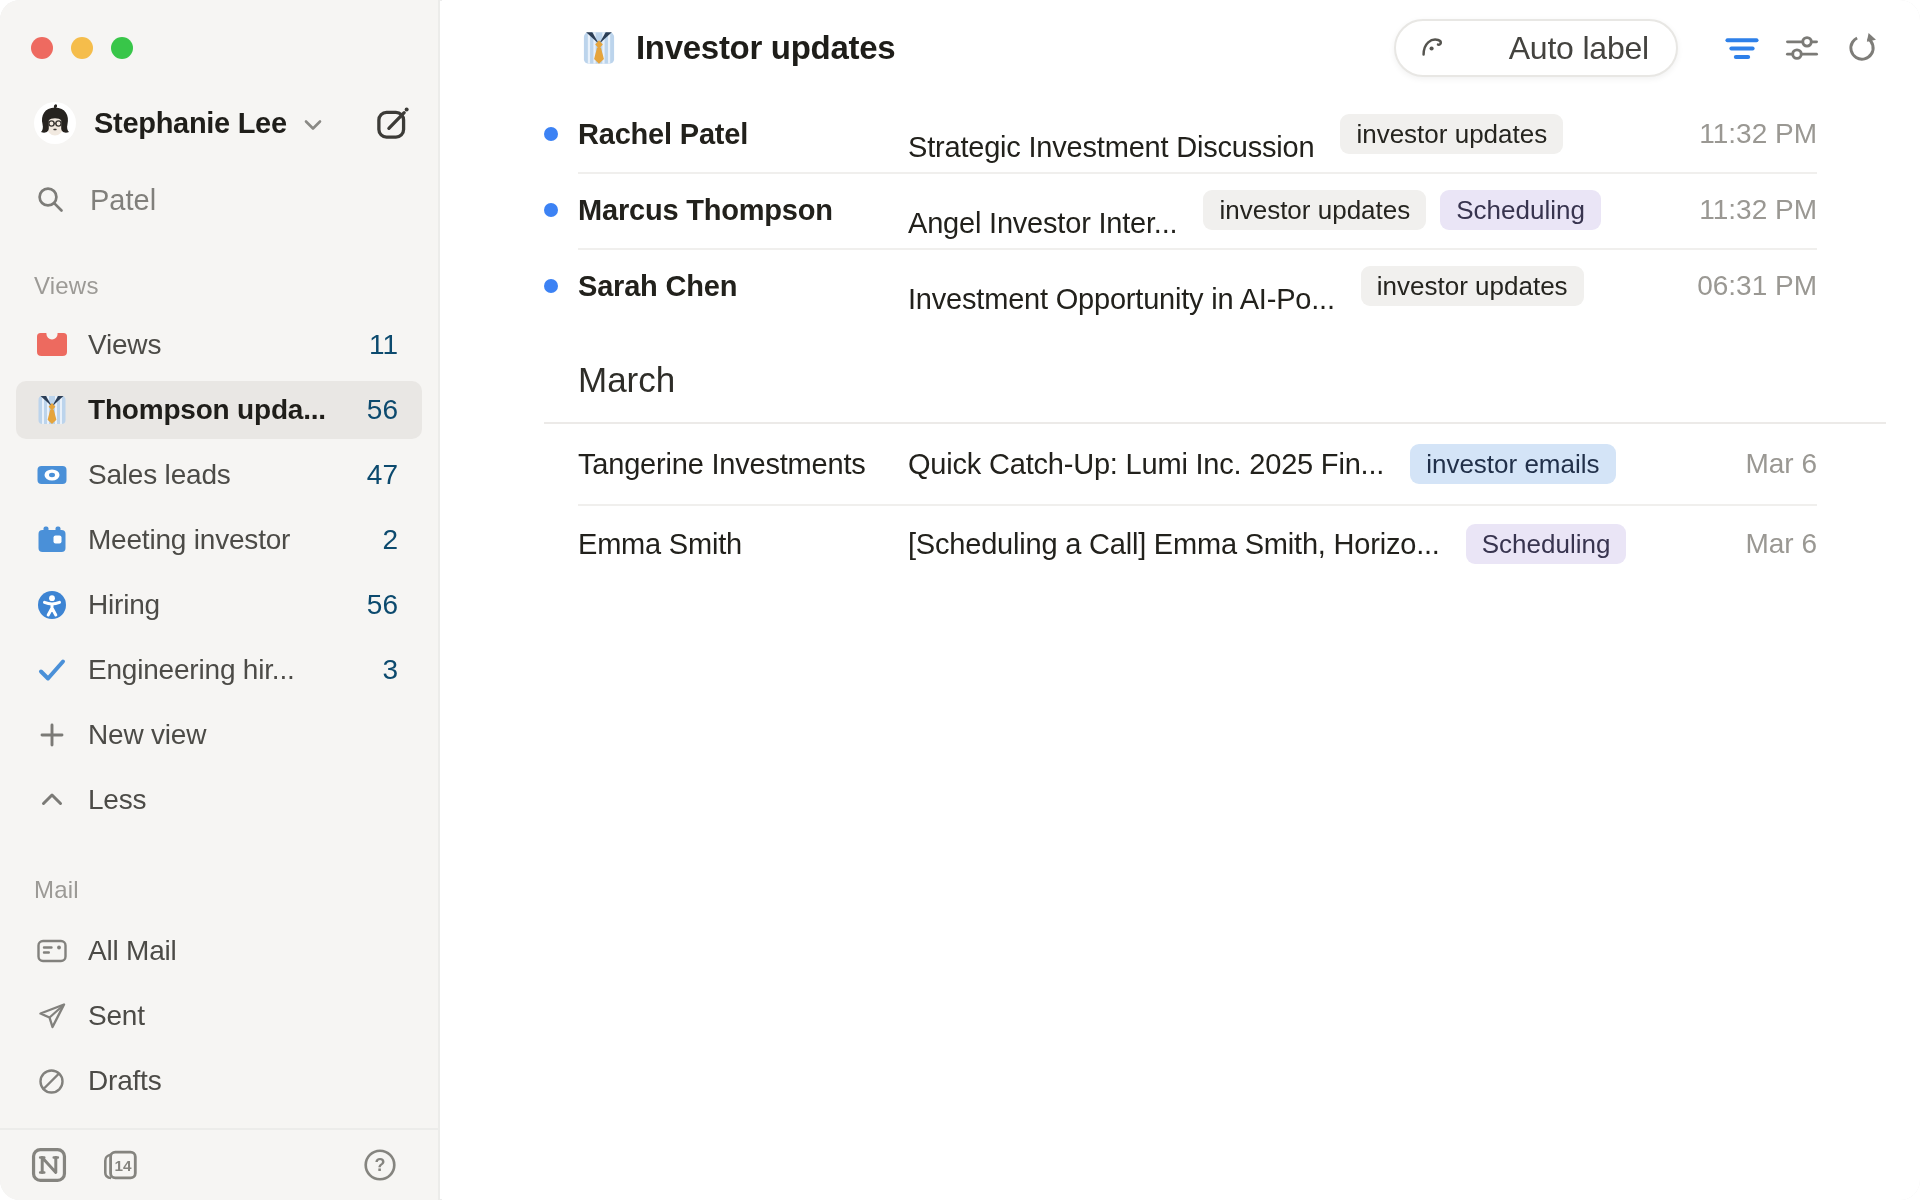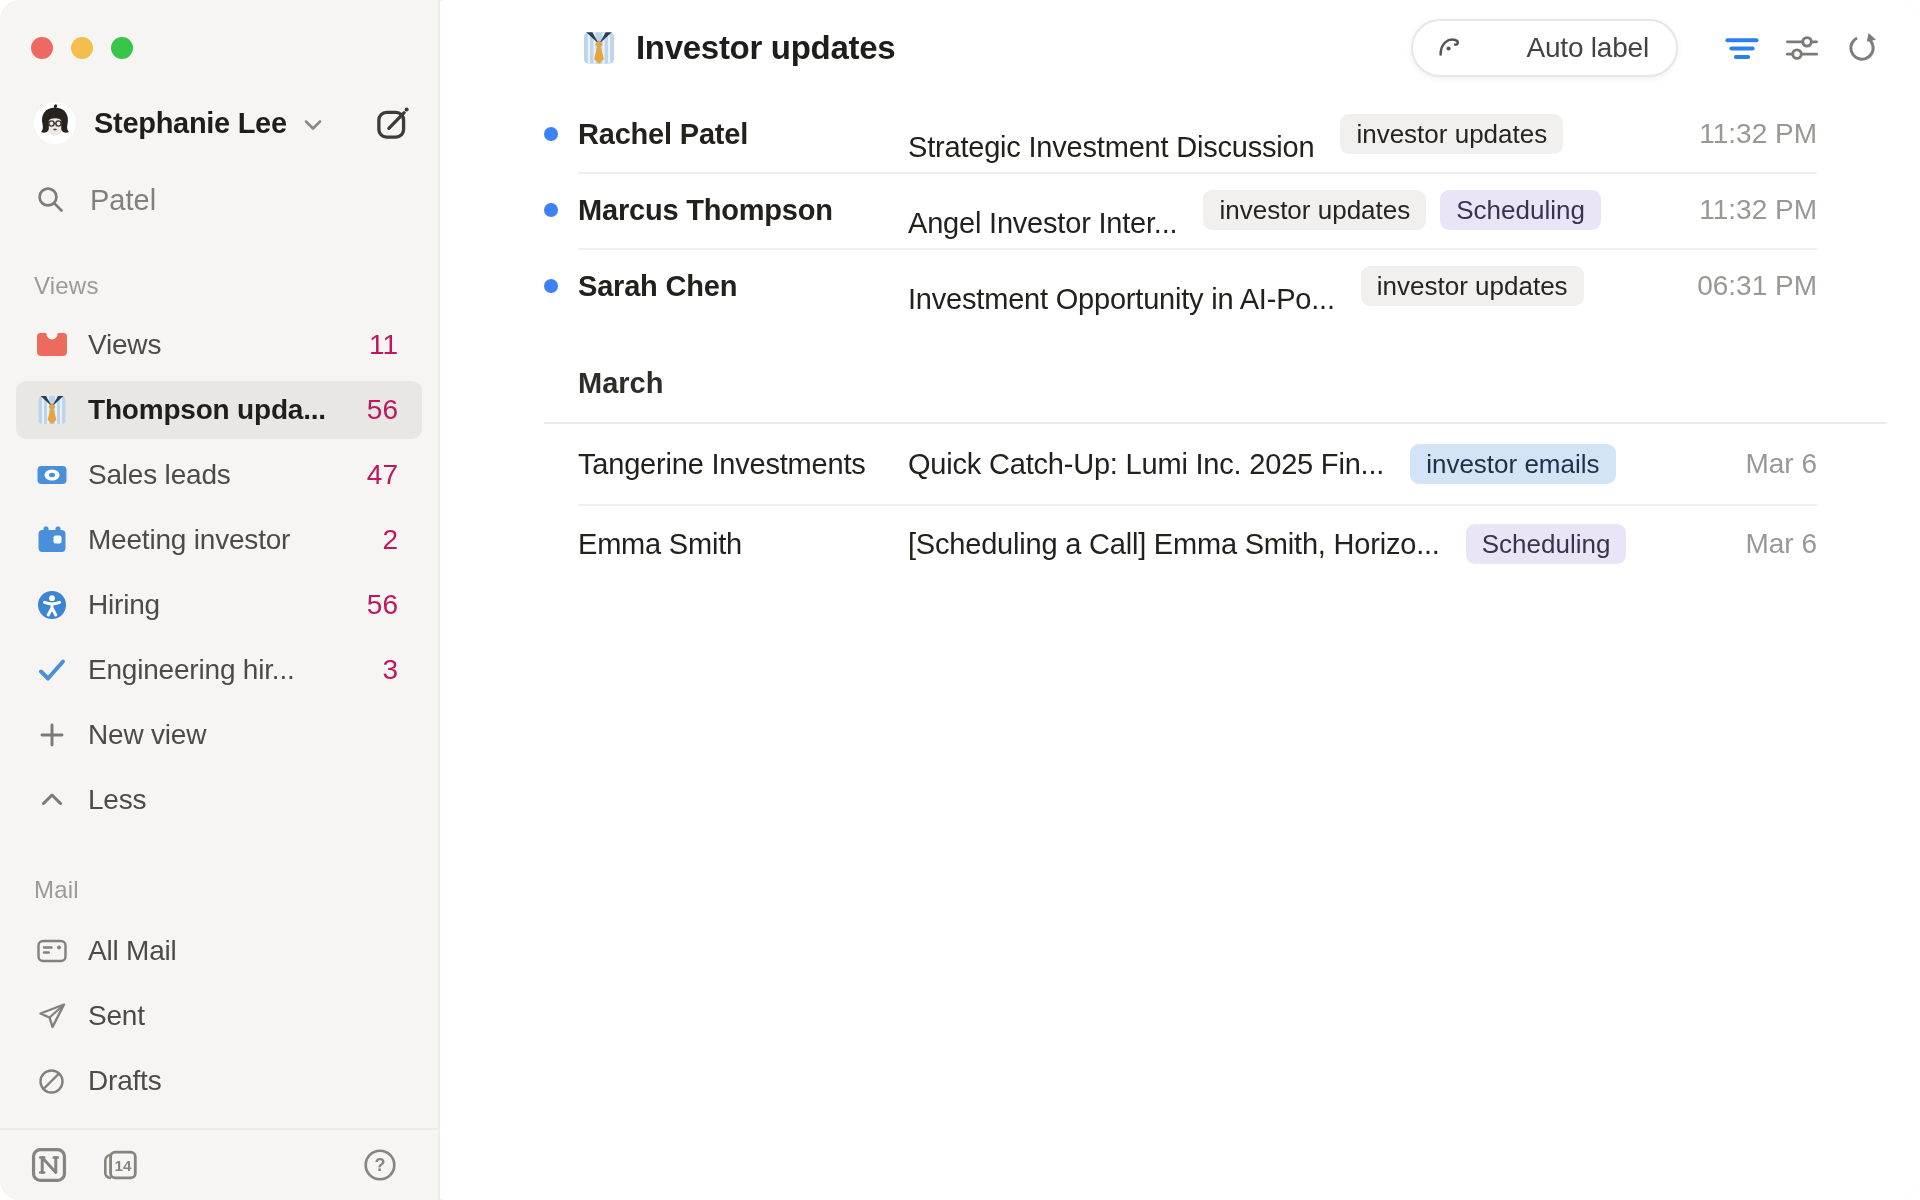--- a/index.html
+++ b/index.html
@@ -26,56 +26,56 @@
   .section-label { position:absolute; left:34px; font-size:24px; color:#9c9a96; letter-spacing:0.2px; }
   .lbl-views { top:272px; }
   .lbl-mail  { top:876px; }
 
   .nav { position:absolute; left:16px; right:16px; }
   .nav-views { top:316px; }
   .nav-mail  { top:922px; }
   .nav-item { height:58px; margin-bottom:7px; display:flex; align-items:center; padding:0 24px 0 18px; border-radius:10px; }
   .nav-item .nicon { width:36px; height:36px; flex:none; display:flex; align-items:center; justify-content:center; }
   .nav-item .nlabel { margin-left:18px; font-size:28px; color:#4c4b47; white-space:nowrap; letter-spacing:-0.2px; }
-  .nav-item .ncount { margin-left:auto; font-size:28px; color:#be185d; }
+  .nav-item .ncount { margin-left:auto; font-size:28px; color:#0c4a6e; }
   .nav-item.selected { background:#e9e7e4; }
   .nav-item.selected .nlabel { color:#1f1e1a; font-weight:700; }
 
   .sidebar-footer { position:absolute; left:0; right:0; bottom:0; height:72px; border-top:2px solid #ececea; display:flex; align-items:center; padding:0 40px 0 28px; gap:30px; }
   .sidebar-footer .help { margin-left:auto; }
 
   
   .main { position:absolute; left:442px; right:0; top:0; bottom:0; background:#ffffff; }
   .main-header { height:96px; display:flex; align-items:center; padding:0 36px 0 138px; }
   .title-emoji { width:38px; height:38px; margin-right:18px; flex:none; }
   .page-title { font-size:33px; font-weight:700; color:#1e1d19; letter-spacing:-0.3px; }
   .controls { margin-left:auto; display:flex; align-items:center; }
   .auto-label { height:58px; border-radius:29px; border:2px solid #e8e7e4; background:#fff; box-shadow:0 2px 6px rgba(0,0,0,0.06); display:flex; align-items:center; gap:13px; padding:0 27px 0 21px; margin-right:42px; }
-  .auto-label .al-text { font-size:28px; color:#44433f; letter-spacing:-0.2px;margin-left:47px; }
+  .auto-label .al-text { font-size:32px; color:#44433f; letter-spacing:-0.2px;margin-left:47px; }
   .icon-btn { width:44px; height:44px; display:flex; align-items:center; justify-content:center; margin-left:16px; }
   .icon-btn:first-of-type { margin-left:0; }
 
   .list { position:absolute; top:96px; left:0; right:0; }
   .row { position:relative; height:76px; display:flex; align-items:center; padding:0 103px 0 136px; }
   .grp2 .row, .row.tall { height:80px; }
   .row.divided::before { content:""; position:absolute; top:0; left:136px; right:103px; height:2px; background:#f0efed; }
   .dot { position:absolute; left:102px; top:50%; margin-top:-7px; width:14px; height:14px; border-radius:50%; background:#3c82f4; }
   .sender { width:330px; flex:none; font-size:29px; color:#22211c; white-space:nowrap; overflow:hidden; letter-spacing:-0.2px; }
   .row.unread .sender { font-weight:700; }
   .subject { font-size:29px; color:#22211c; white-space:nowrap; letter-spacing:-0.2px; }
   .row.unread .subject { font-weight:500;margin-top:26px; }
   .tag { height:40px; display:inline-flex; align-items:center; padding:0 16px; border-radius:9px; font-size:26px; font-weight:500; margin-left:26px; white-space:nowrap; }
   .tag + .tag { margin-left:14px; }
   .tag--gray   { background:#f1f0ee; color:#25241f; }
   .tag--purple { background:#eae5f6; color:#38344f; }
   .tag--blue   { background:#d4e4f7; color:#21304a; }
   .time { margin-left:auto; padding-left:20px; font-size:28px; color:#9a9893; flex:none; }
 
   .group-header { position:relative; height:100px; display:flex; align-items:flex-end; padding:0 36px 24px 136px; }
-  .group-header .gname { font-size:29px; font-weight:700; color:#2e2d28;margin-top:8px; }
+  .group-header .gname { font-size:35px; font-weight:400; color:#2e2d28;margin-top:8px; }
   .group-header::after { content:""; position:absolute; left:102px; right:34px; bottom:0; height:2px; background:#eceae8; }
 
   svg { display:block; }
 </style>
 </head>
 <body>
 
 <div class="window">
 
   <aside class="sidebar">

